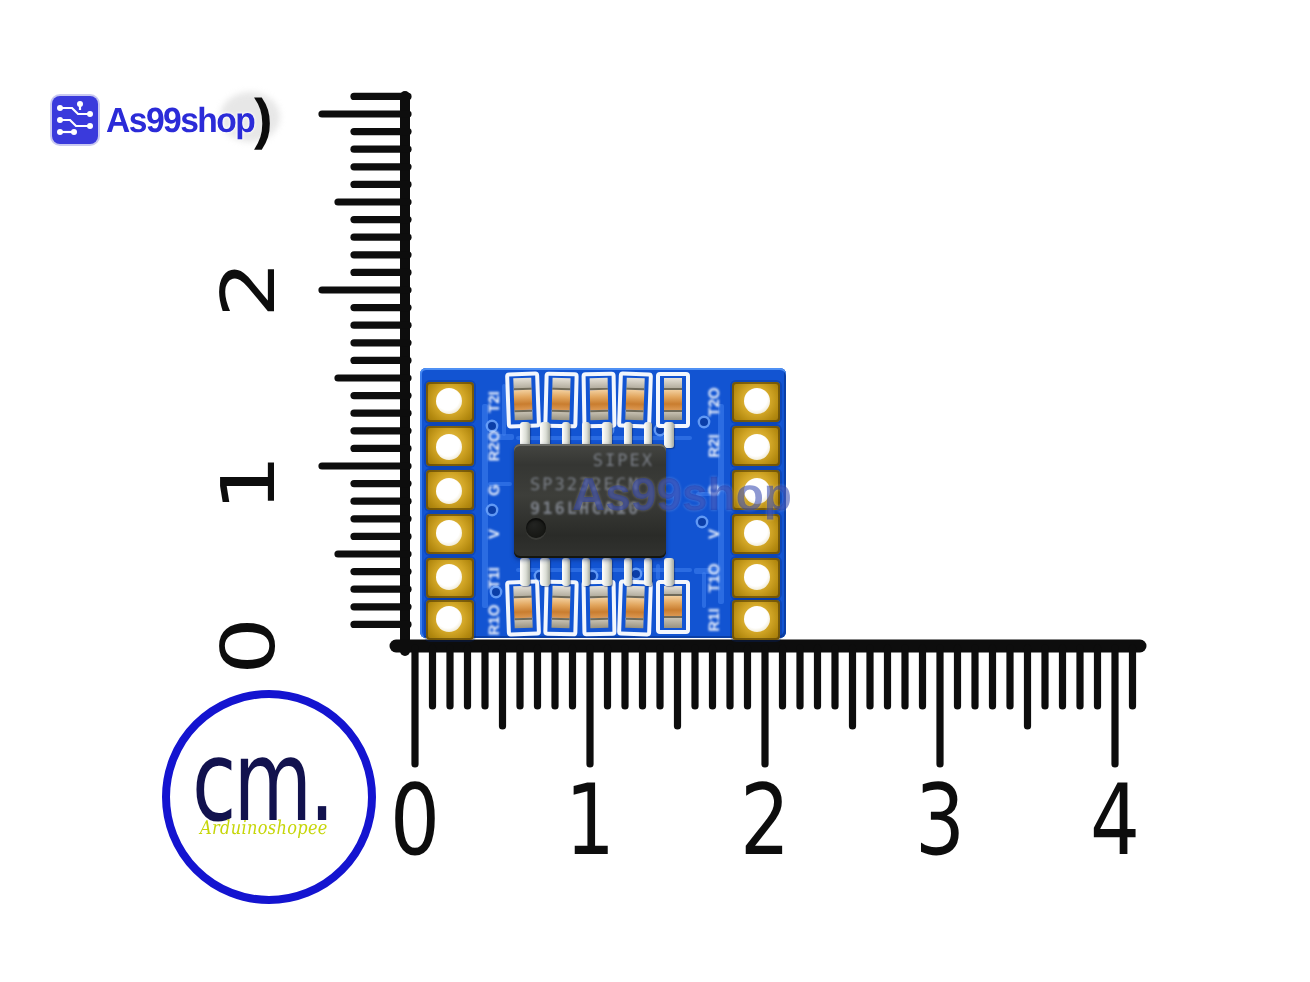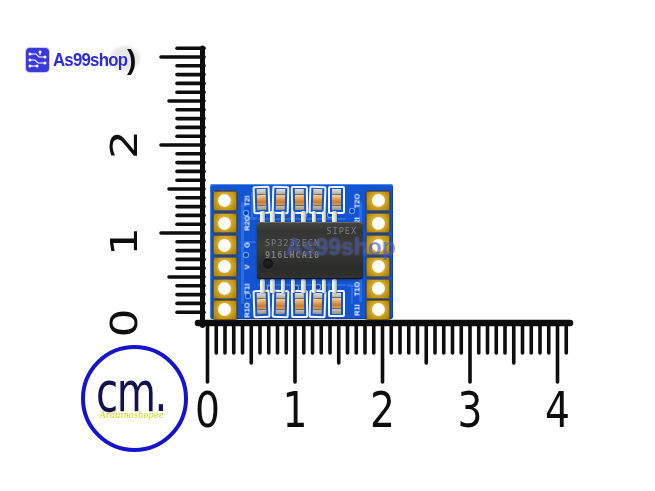--- a/index.html
+++ b/index.html
@@ -306,21 +306,21 @@
       <div class="pin" style="left: 80.9px; top: 27px; height: 13px;"></div>
       <div class="pin" style="left: 80.9px; top: 95px; height: 13.5px;"></div>
       <div class="pin" style="left: 91.2px; top: 27px; height: 13px;"></div>
       <div class="pin" style="left: 91.2px; top: 95px; height: 13.5px;"></div>
       <div class="pin" style="left: 101.5px; top: 27px; height: 13px;"></div>
       <div class="pin" style="left: 101.5px; top: 95px; height: 13.5px;"></div>
       <div class="pin" style="left: 111.8px; top: 27px; height: 13px;"></div>
       <div class="pin" style="left: 111.8px; top: 95px; height: 13.5px;"></div>
       <div class="pin" style="left: 122.1px; top: 27px; height: 13px;"></div>
       <div class="pin" style="left: 122.1px; top: 95px; height: 13.5px;"></div>
-      <div class="" id="chip-body" style="position: absolute; left: 47px; top: 38px; width: 106px; height: 57px;">
+      <div class="" id="chip-body" style="position: absolute; left: 47px; top: 38px; width: 76px; height: 57px;">
         <div id="dot1" style="left:6px;top:37px;"></div>
         <div class="chiptxt" style="right:6px;top:4px;">SIPEX</div>
         <div class="chiptxt" style="left:8px;top:16px;">SP3232ECN</div>
         <div class="chiptxt" style="left:8px;top:28px;font-weight:bold;">916LHCA10</div>
       </div>
     </div>
 
   <div id="watermark" class="abs">As99shop</div>
 
   <div id="brand" class="abs">

